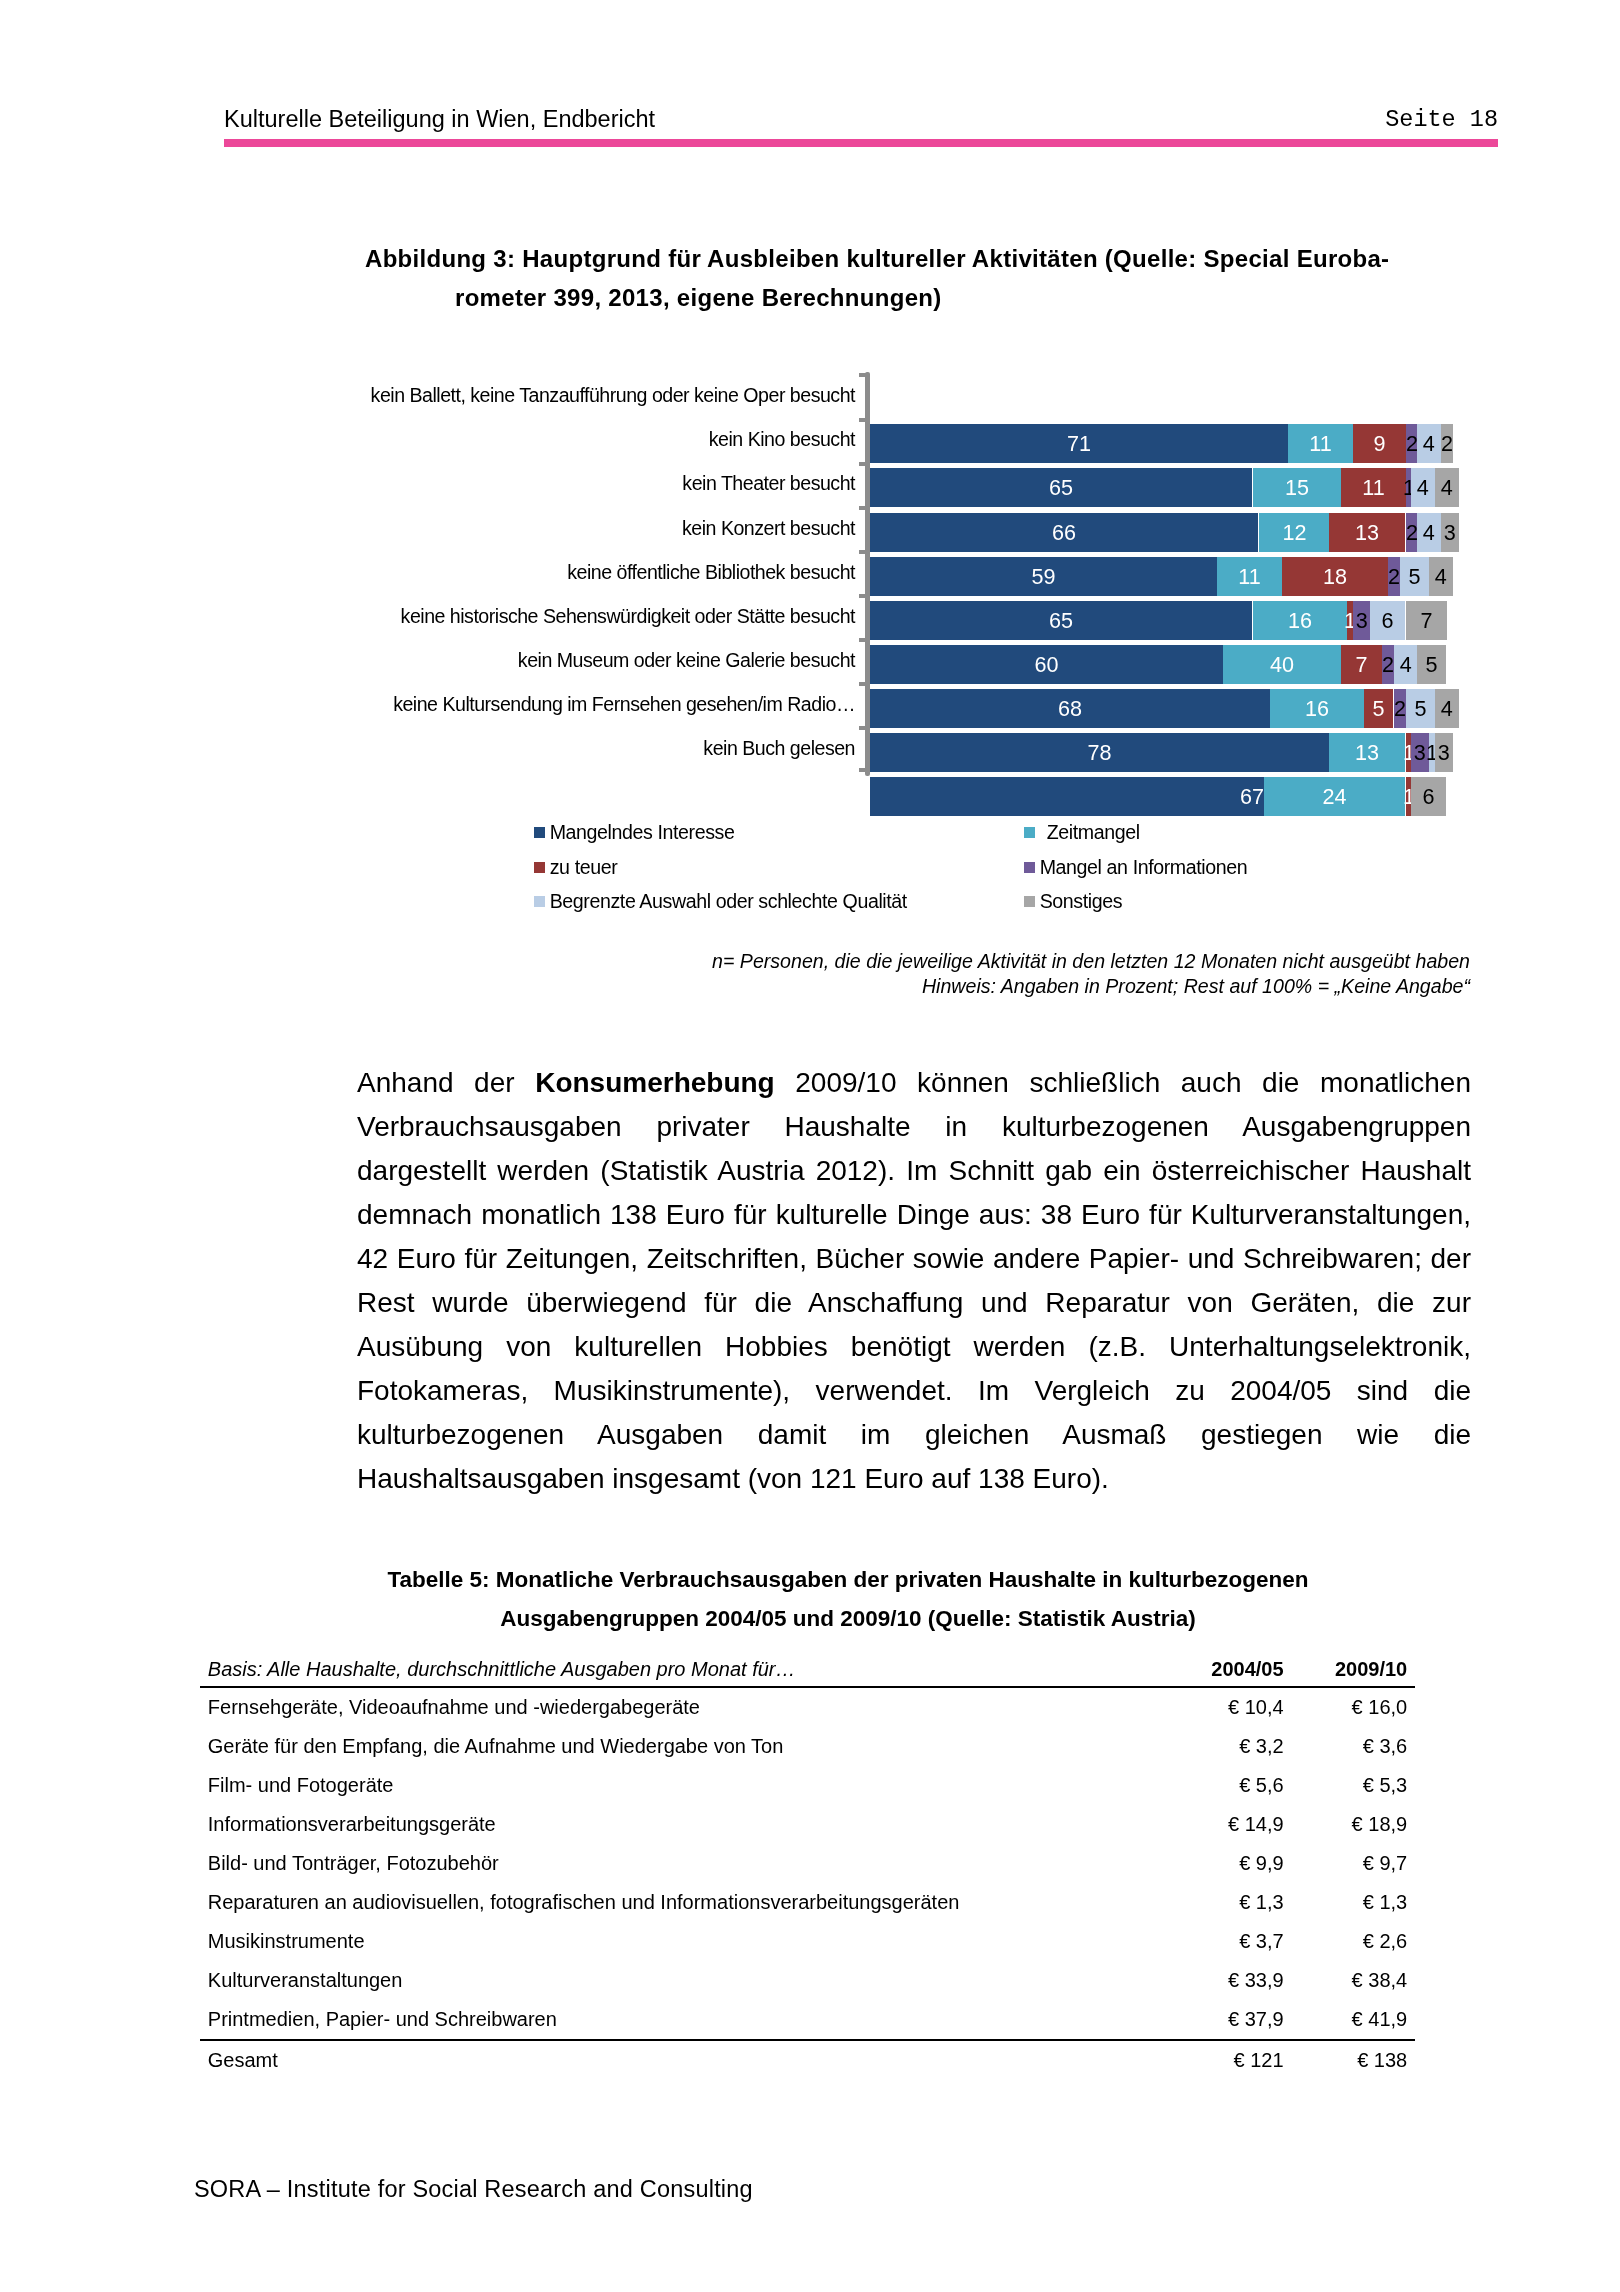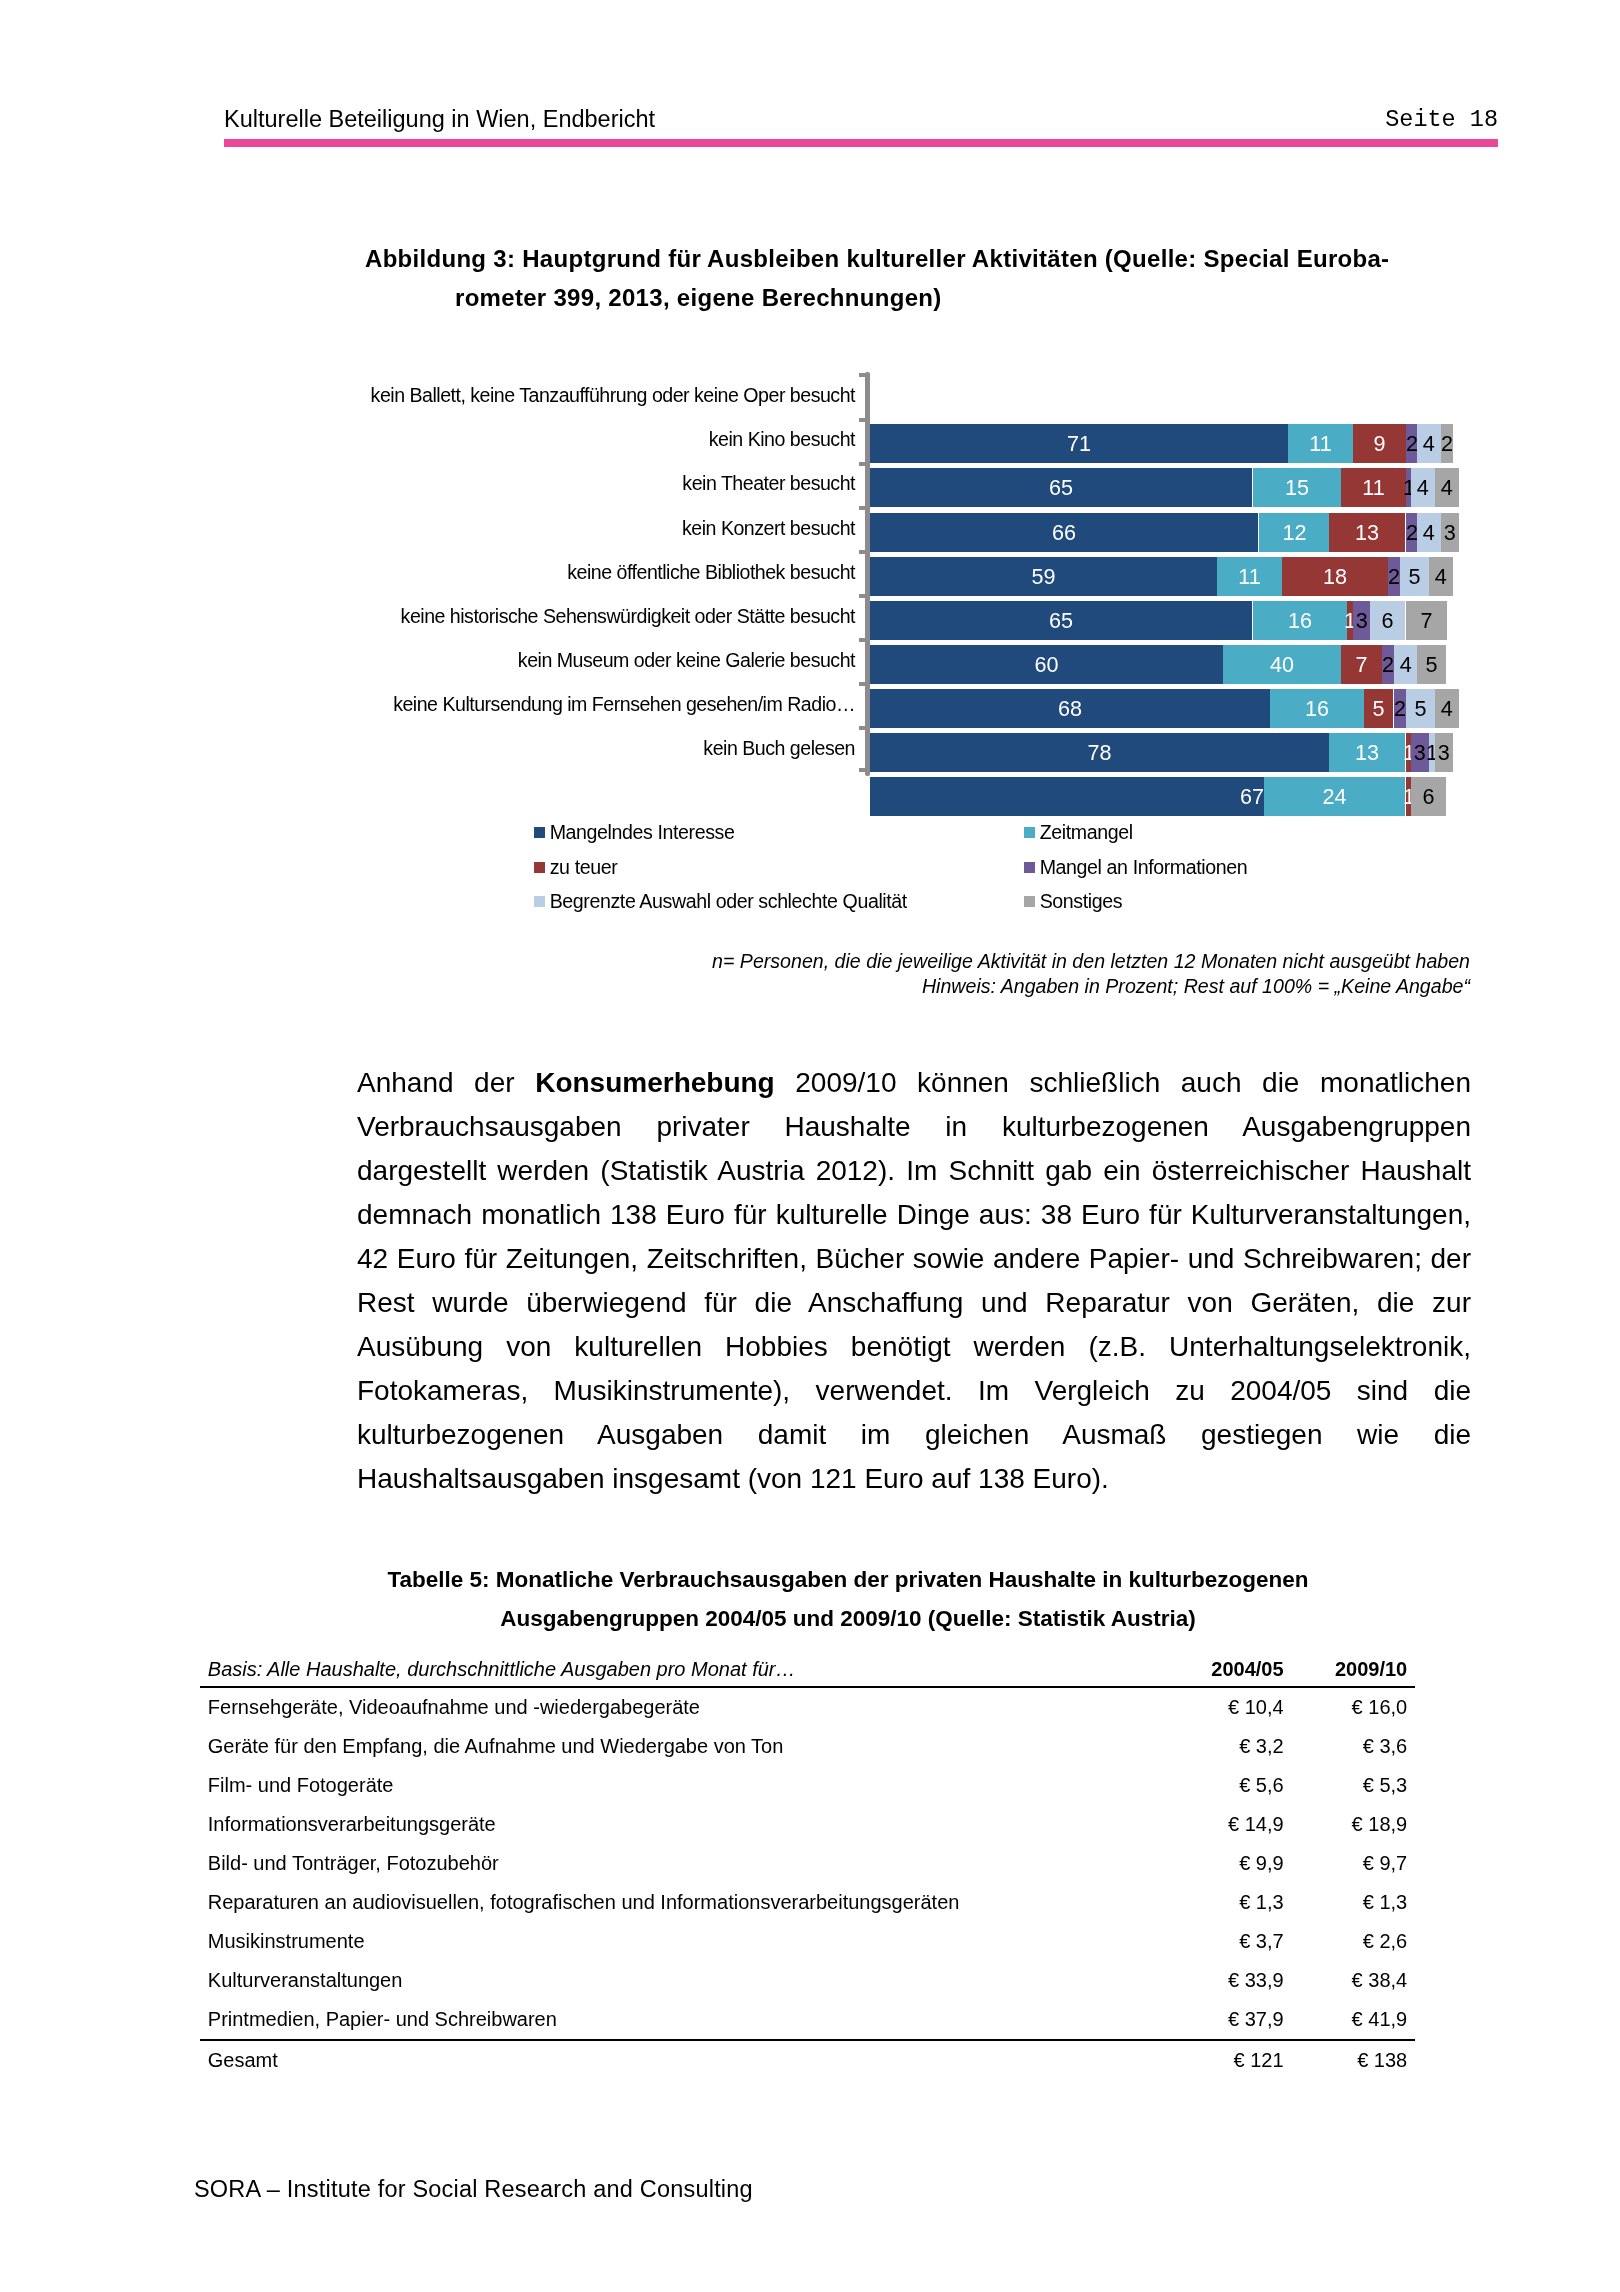--- a/index.html
+++ b/index.html
@@ -218,21 +218,21 @@
       <span>6</span>
     </div>
     <div class="tick" style="top: 768px;"></div>
   </div>
 
 <div class="abs legend" id="legend">
     <div class="leg-item" style="left: 0px; top: 0px;">
       <span class="leg-swatch" style="background: rgb(33, 74, 124);"></span>
       <span>Mangelndes Interesse</span>
     </div>
-    <div class="leg-item" style="left: 490px; top: 0px;">
+    <div class="leg-item" style="left: 490px; top: 0px; gap: 7px;">
       <span class="leg-swatch" style="background: rgb(75, 172, 198);"></span>
       <span>Zeitmangel</span>
     </div>
     <div class="leg-item" style="left: 0px; top: 35px;">
       <span class="leg-swatch" style="background: rgb(149, 55, 53);"></span>
       <span>zu teuer</span>
     </div>
     <div class="leg-item" style="left: 490px; top: 35px;">
       <span class="leg-swatch" style="background: rgb(111, 90, 153);"></span>
       <span>Mangel an Informationen</span>

